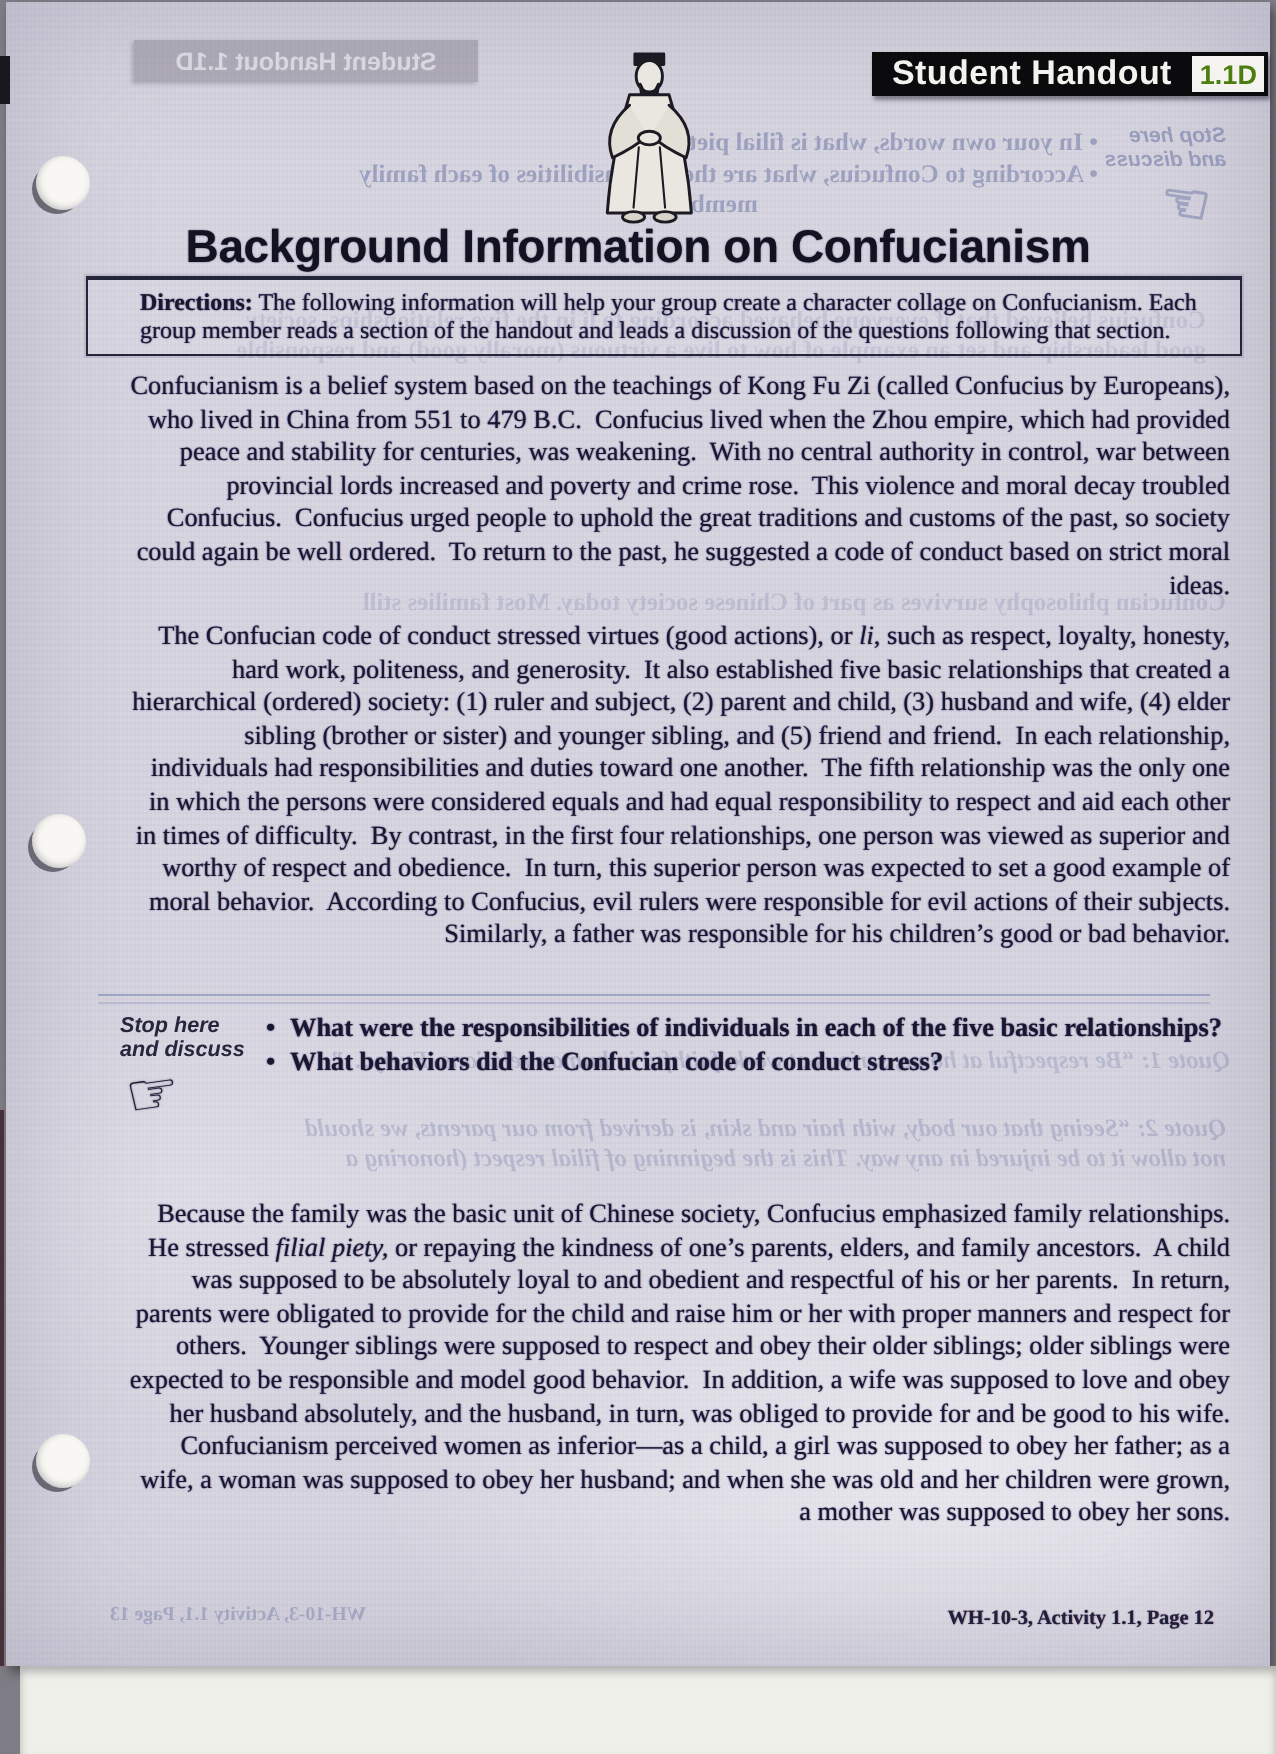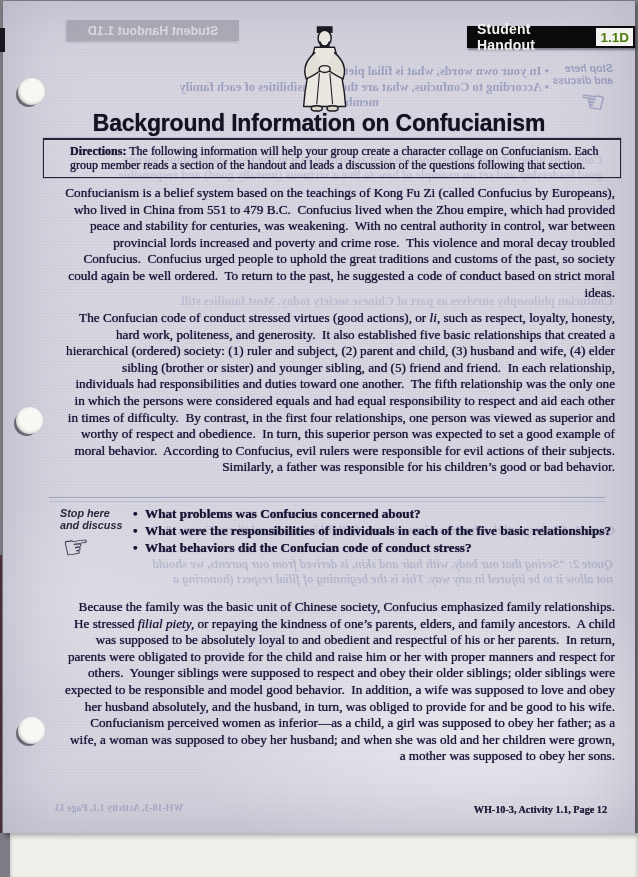--- a/index.html
+++ b/index.html
@@ -40,24 +40,23 @@
 
   
   .ink{color:#171730;text-shadow:0 0 .7px rgba(30,30,90,.75), .5px 0 .4px rgba(150,30,40,.18), -.5px 0 .4px rgba(30,60,160,.18);}
 
   
   .badge{
     position:absolute;left:433px;top:25px;height:22px;
     display:flex;align-items:stretch;font-family:"Liberation Sans",sans-serif;
   }
   .badge-label{
-    background:#0b0b0d;color:#f2f2ee;font-weight:bold;font-size:14px;
+    background:#0b0b0d;color:#f2f2ee;font-weight:bold;font-size:17px;
     display:flex;align-items:center;padding:0 8px 0 10px;letter-spacing:.2px;
     box-shadow:1px 2px 2px rgba(40,40,60,.5);
-    margin-left:31px;
   }
   .badge-code{
     background:#f4f3ef;color:#4d7c0f;font-weight:bold;font-size:13.5px;
     border:2px solid #0b0b0d;display:flex;align-items:center;padding:0 4px;
     box-shadow:1px 2px 2px rgba(40,40,60,.5);
   }
   .confucius{position:absolute;left:283px;top:24px;width:76px;height:92px;}
   .page-title{
     position:absolute;left:0;top:109px;width:100%;text-align:center;
     font-family:"Liberation Sans",sans-serif;font-weight:bold;font-size:23px;
@@ -207,21 +206,20 @@
   <div class="para p2 ink"><span>The Confucian code of conduct stressed virtues (good actions), or </span><i>li</i><span>, such as respect, loyalty, honesty, hard work, politeness, and generosity.  It also established five basic relationships that created a hierarchical (ordered) society: (1) ruler and subject, (2) parent and child, (3) husband and wife, (4) elder sibling (brother or sister) and younger sibling, and (5) friend and friend.  In each relationship, individuals had responsibilities and duties toward one another.  The fifth relationship was the only one in which the persons were considered equals and had equal responsibility to respect and aid each other in times of difficulty.  By contrast, in the first four relationships, one person was viewed as superior and worthy of respect and obedience.  In turn, this superior person was expected to set a good example of moral behavior.  According to Confucius, evil rulers were responsible for evil actions of their subjects.  Similarly, a father was responsible for his children’s good or bad behavior.</span></div>
 
   <div class="sep"></div>
 
   <div class="stop-label">
     <div>Stop here</div>
     <div>and discuss</div>
   </div>
   <div class="hand ink">☞</div>
   <ul class="questions ink">
-    <li>What problems was Confucius concerned about?</li>
     <li>What were the responsibilities of individuals in each of the five basic relationships?</li>
     <li>What behaviors did the Confucian code of conduct stress?</li>
   </ul>
 
   <div class="para p3 ink"><span>Because the family was the basic unit of Chinese society, Confucius emphasized family relationships.  He stressed </span><i>filial piety,</i><span> or repaying the kindness of one’s parents, elders, and family ancestors.  A child was supposed to be absolutely loyal to and obedient and respectful of his or her parents.  In return, parents were obligated to provide for the child and raise him or her with proper manners and respect for others.  Younger siblings were supposed to respect and obey their older siblings; older siblings were expected to be responsible and model good behavior.  In addition, a wife was supposed to love and obey her husband absolutely, and the husband, in turn, was obliged to provide for and be good to his wife.  Confucianism perceived women as inferior—as a child, a girl was supposed to obey her father; as a wife, a woman was supposed to obey her husband; and when she was old and her children were grown, a mother was supposed to obey her sons.</span></div>
 
   <div class="footer-right">WH-10-3, Activity 1.1, Page 12</div>
 
   <div class="hole h1"></div>
   <div class="hole h2"></div>

